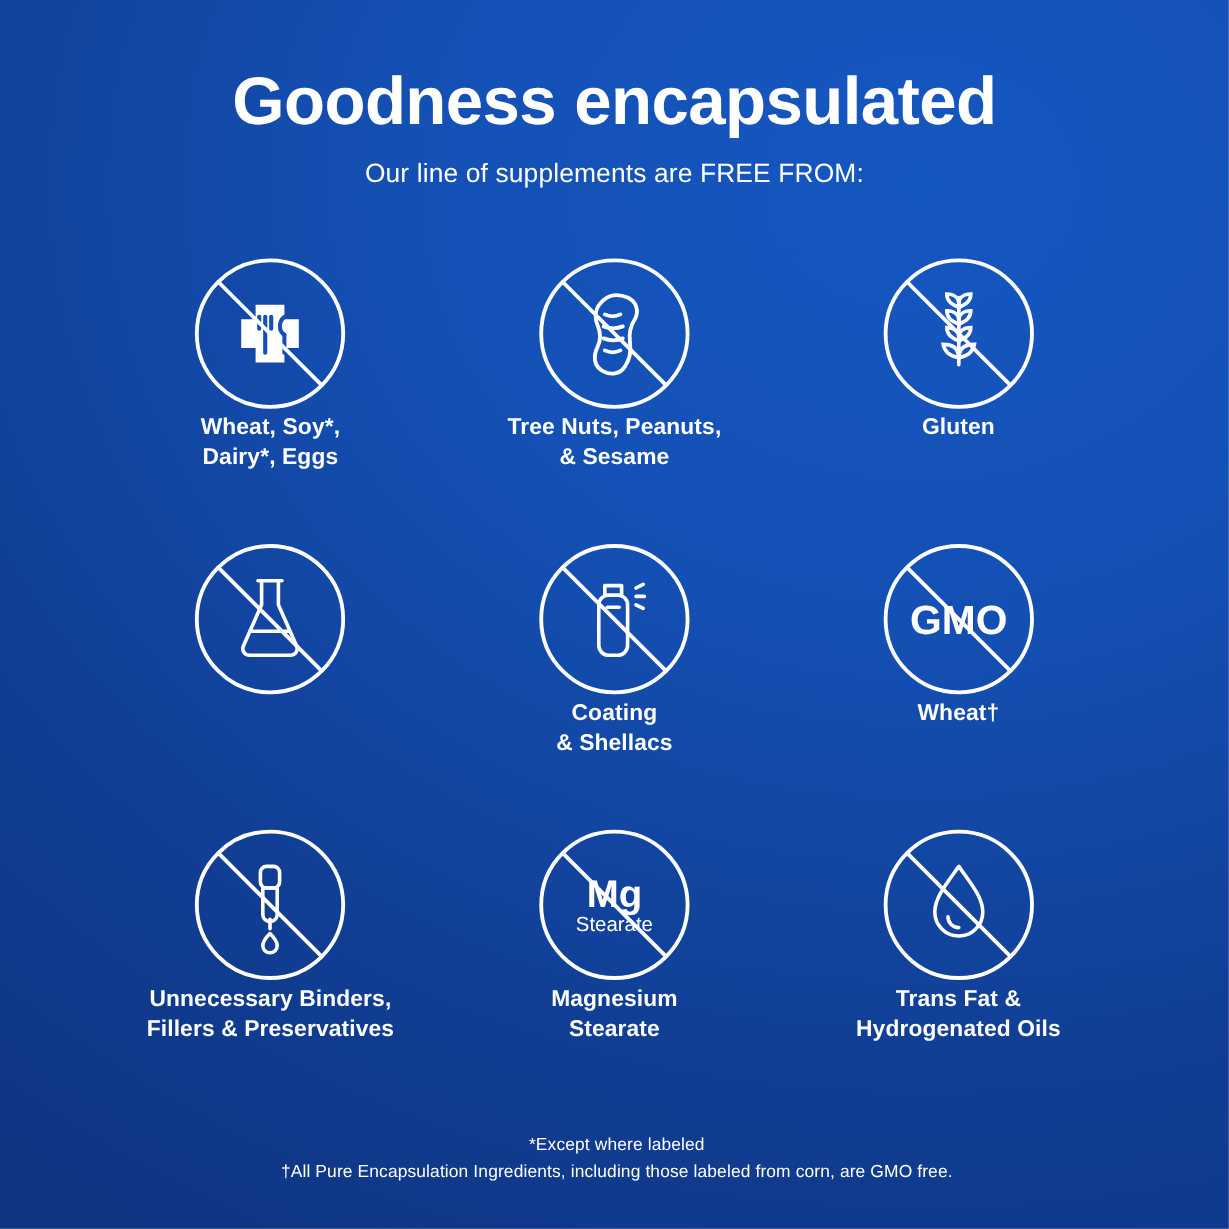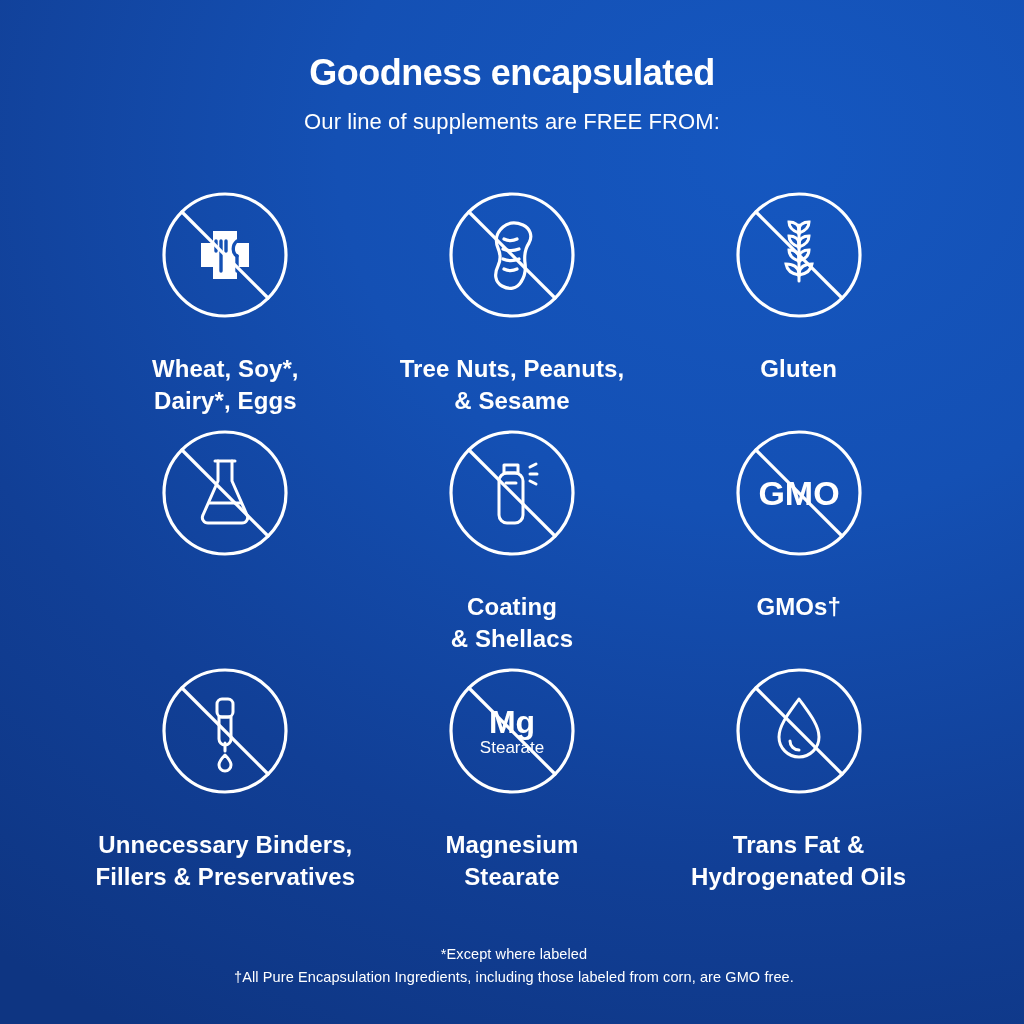--- a/index.html
+++ b/index.html
@@ -13,21 +13,21 @@
     color: #ffffff;
     position: relative;
   }
   .page {
     width: 1024px; height: 1024px;
     display: flex; flex-direction: column;
     align-items: center;
     padding-top: 52px;
   }
   .headline {
-    font-size: 36px;
+    font-size: 56px;
     font-weight: bold;
     letter-spacing: -0.5px;
     line-height: 1.15;
     text-align: center;
   }
   .subhead {
     font-size: 22px;
     font-weight: 400;
     margin-top: 16px;
     text-align: center;
@@ -47,22 +47,22 @@
     align-items: center;
     width: 100%;
   }
   .badge {
     width: 132px; height: 132px;
     position: relative;
     display: flex; align-items: center; justify-content: center;
   }
   .badge svg { display: block; }
   .cell-label {
-    margin-top: 32px;
-    font-size: 24px;
+    margin-top: 0;
+    font-size: 19px;
     font-weight: bold;
     line-height: 1.32;
     text-align: center;
     letter-spacing: 0.1px;
     white-space: pre-line;
   }
   .footnotes {
     position: absolute;
     left: 4px; right: 0;
     bottom: 36px;
@@ -180,21 +180,21 @@
     </div>
 
     <div class="cell">
       <div class="badge">
         <svg width="132" height="132" viewBox="0 0 132 132">
           <circle cx="66" cy="66" r="61" fill="none" stroke="#fff" stroke-width="3.2"></circle>
           <text x="66" y="78" text-anchor="middle" fill="#fff" font-family="Liberation Sans, sans-serif" font-size="34" font-weight="bold">GMO</text>
           <path d="M23 23 L109 109" stroke="#fff" stroke-width="3.2" stroke-linecap="round"></path>
         </svg>
       </div>
-      <div class="cell-label">GMOs†</div>
+      <div class="cell-label">Wheat†</div>
     </div>
 
     <div class="cell">
       <div class="badge">
         <svg width="132" height="132" viewBox="0 0 132 132">
           <circle cx="66" cy="66" r="61" fill="none" stroke="#fff" stroke-width="3.2"></circle>
           <g fill="none" stroke="#fff" stroke-width="3" stroke-linejoin="round" stroke-linecap="round">
             <rect x="58" y="34" width="16" height="18" rx="5"></rect>
             <path d="M60 52h12v22a6 6 0 0 1-12 0z"></path>
             <path d="M66 78v8"></path>

